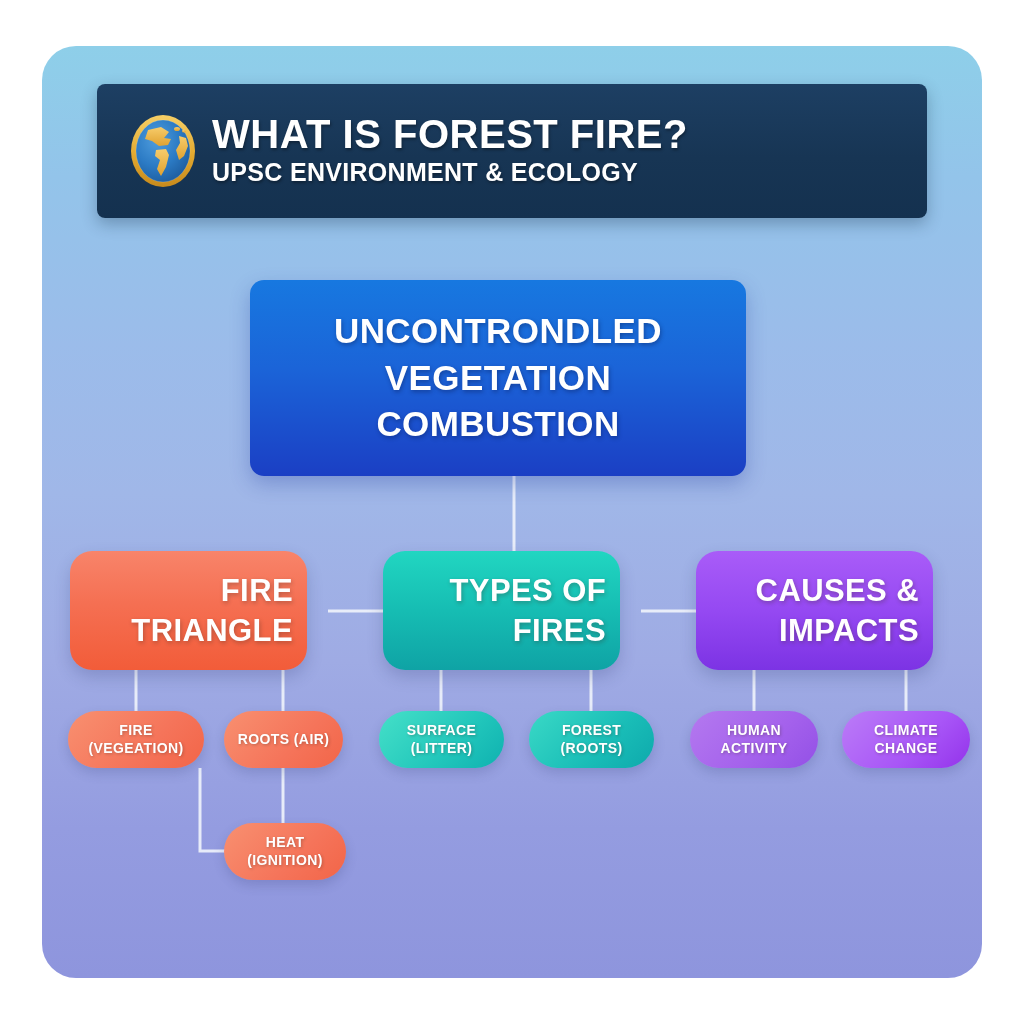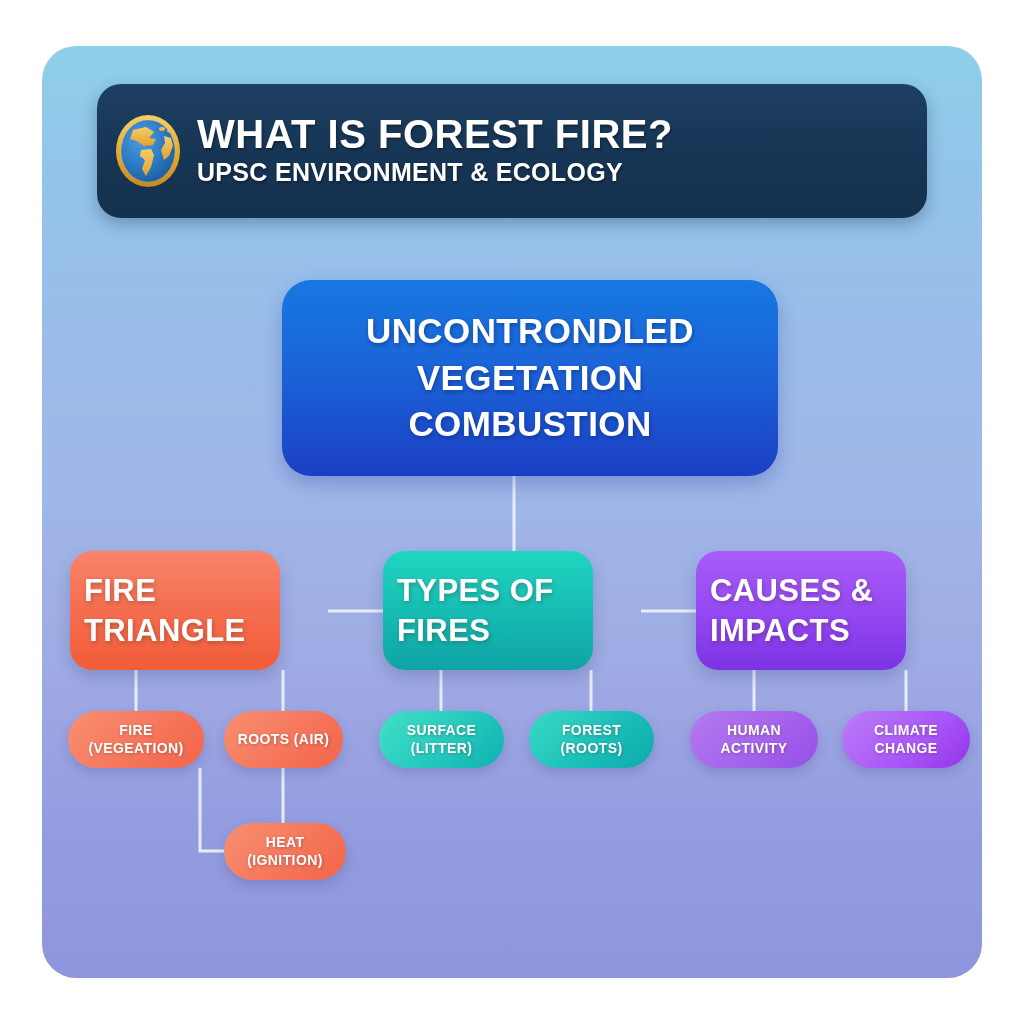--- a/index.html
+++ b/index.html
@@ -40,25 +40,25 @@
   }
 
   
   #header-banner {
     position: absolute;
     left: 55px;
     top: 38px;
     width: 830px;
     height: 134px;
     background: linear-gradient(180deg, #1d3f63 0%, #173554 55%, #14314f 100%);
-    border-radius: 24px;
+    border-radius: 8px;
     box-shadow: 0 6px 16px rgba(14, 36, 60, 0.30);
     display: flex;
     align-items: center;
-    padding-left: 16px;
+    padding-left: 31px;
     box-sizing: border-box;
   }
   #globe-icon {
     width: 70px;
     height: 78px;
     flex: 0 0 auto;
     margin-right: 14px;
   }
   .header-text-block {
     display: flex;
@@ -98,25 +98,25 @@
   .connector {
     stroke: #eef2fb;
     stroke-width: 3;
     fill: none;
     opacity: 0.92;
   }
 
   
   #root-box {
     position: absolute;
-    left: 240px;
+    left: 208px;
     top: 234px;
     width: 496px;
     height: 196px;
-    border-radius: 29px;
+    border-radius: 14px;
     background: linear-gradient(180deg, #1778e0 0%, #1b64d8 45%, #1b3fc4 100%);
     box-shadow: 0 8px 20px rgba(26, 52, 150, 0.28);
     display: flex;
     align-items: center;
     justify-content: center;
     text-align: center;
     box-sizing: border-box;
     padding: 0 26px;
   }
   #root-box-label {
@@ -124,27 +124,27 @@
     font-size: 35px;
     font-weight: bold;
     line-height: 1.34;
     letter-spacing: 0.4px;
     text-shadow: 1px 2px 4px rgba(10, 30, 90, 0.45);
   }
 
   
   .branch-box {
     position: absolute;
-    width: 210px;
+    width: 237px;
     height: 119px;
     border-radius: 22px;
     display: flex;
     align-items: center;
     justify-content: center;
-    text-align: left;
+    text-align: right;
     box-sizing: border-box;
     padding: 0 14px;
     box-shadow: 0 7px 16px rgba(40, 50, 110, 0.22);
   }
   .branch-label {
     color: #ffffff;
     font-size: 31px;
     font-weight: bold;
     line-height: 1.28;
     letter-spacing: 0.4px;

